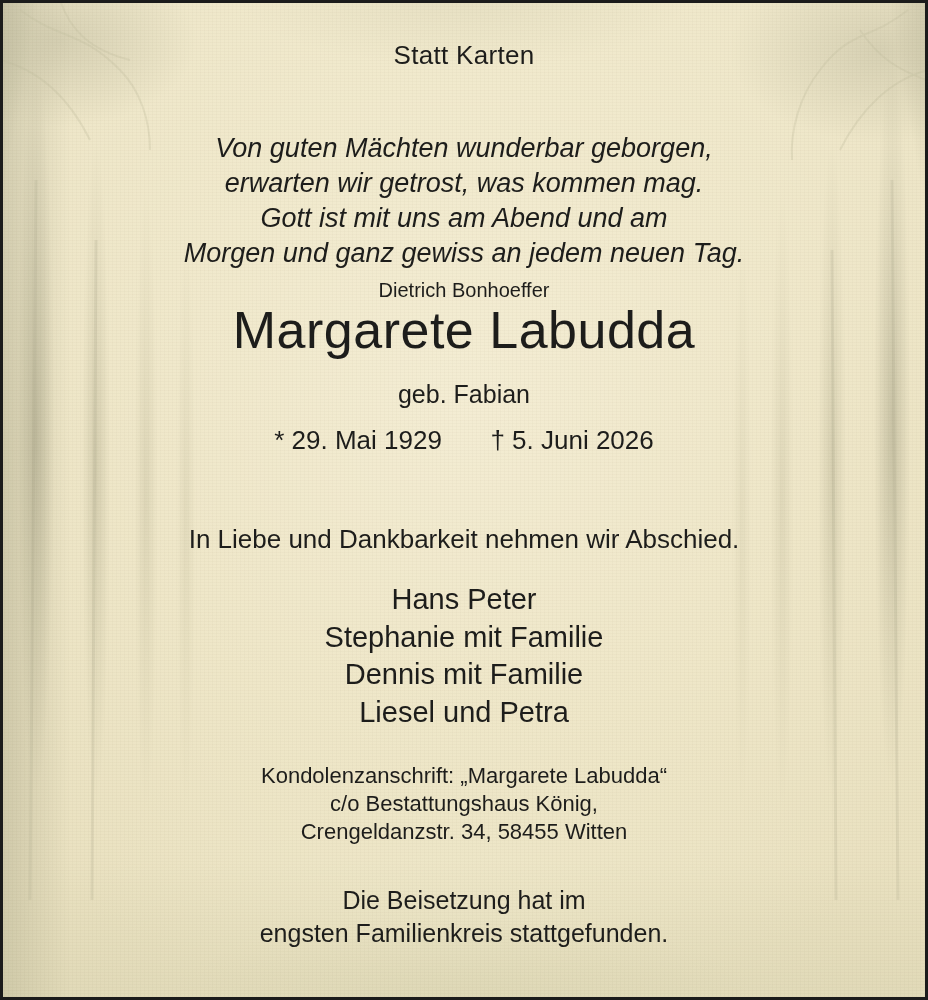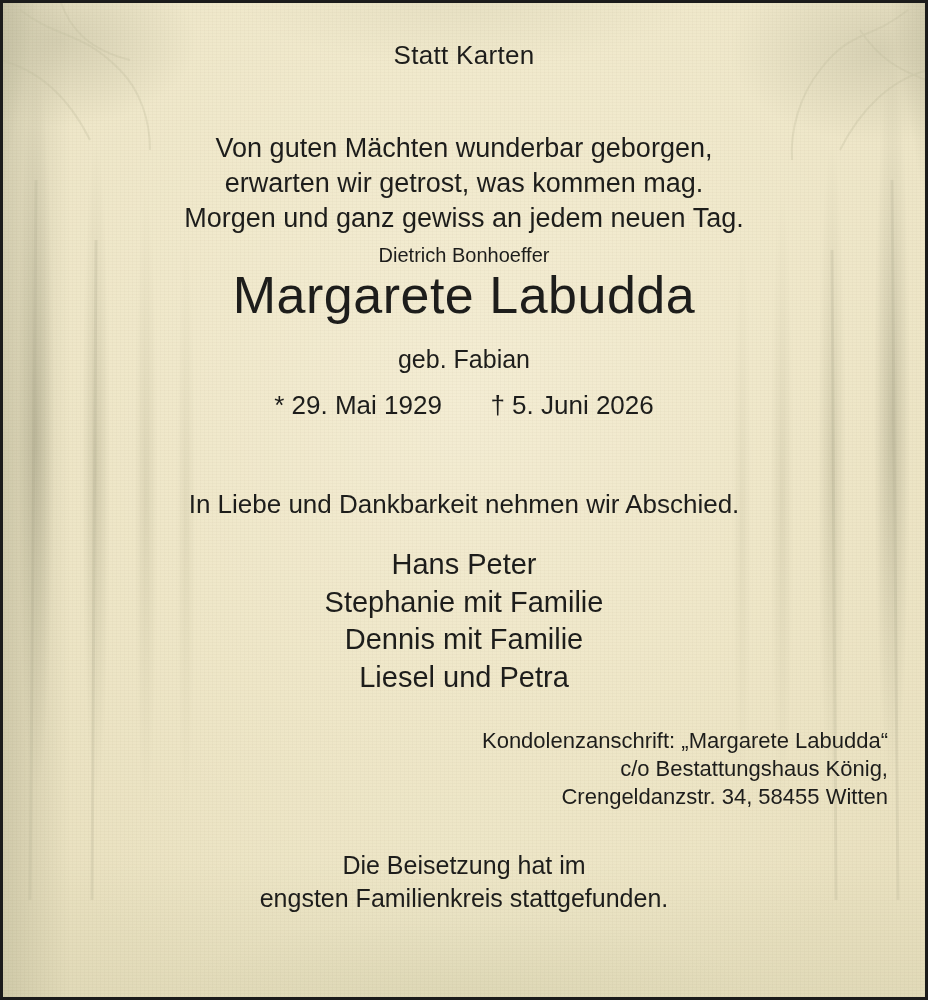--- a/index.html
+++ b/index.html
@@ -86,21 +86,21 @@
   .statt-karten {
     font-size: 26px;
     letter-spacing: 0.3px;
     margin: 4px 0 0 0;
   }
   .verse {
     margin-top: 60px;
     font-size: 27px;
     line-height: 1.30;
   }
-  .verse-line { display: block; white-space: nowrap; }
+  .verse-line { display: block; white-space: nowrap; font-style: italic; }
   .verse-author {
     display: block;
     font-size: 20px;
     margin-top: 6px;
   }
   .name {
     font-size: 52px;
     font-weight: 400;
     letter-spacing: 0.5px;
     line-height: 1.05;
@@ -122,21 +122,21 @@
     margin-top: 26px;
     font-size: 29px;
     line-height: 1.30;
   }
   .survivors span { display: block; }
   .address {
     margin-top: 30px;
     font-size: 22px;
     line-height: 1.28;
   }
-  .address span { display: block; text-align: right; }
+  .address span { display: block; }
   .burial {
     margin-top: 38px;
     font-size: 25px;
     line-height: 1.30;
   }
   .burial span { display: block; text-align: center; }
 </style>
 </head>
 <body>
 
@@ -169,20 +169,21 @@
   <div class="bg-layer bg-grain"></div>
   <div class="bg-layer bg-frame"></div>
 
   <div class="content">
 
     <div class="statt-karten">Statt Karten</div>
 
     <div class="verse">
       <span class="verse-line">Von guten Mächten wunderbar geborgen,</span>
       <span class="verse-line">erwarten wir getrost, was kommen mag.</span>
+      <span class="verse-line">Gott ist mit uns am Abend und am</span>
       <span class="verse-line">Morgen und ganz gewiss an jedem neuen Tag.</span>
       <span class="verse-author">Dietrich Bonhoeffer</span>
     </div>
 
     <div class="name">Margarete Labudda</div>
     <div class="maiden">geb. Fabian</div>
 
     <div class="dates">
       <span>* 29. Mai 1929</span>
       <span class="gap"></span>

